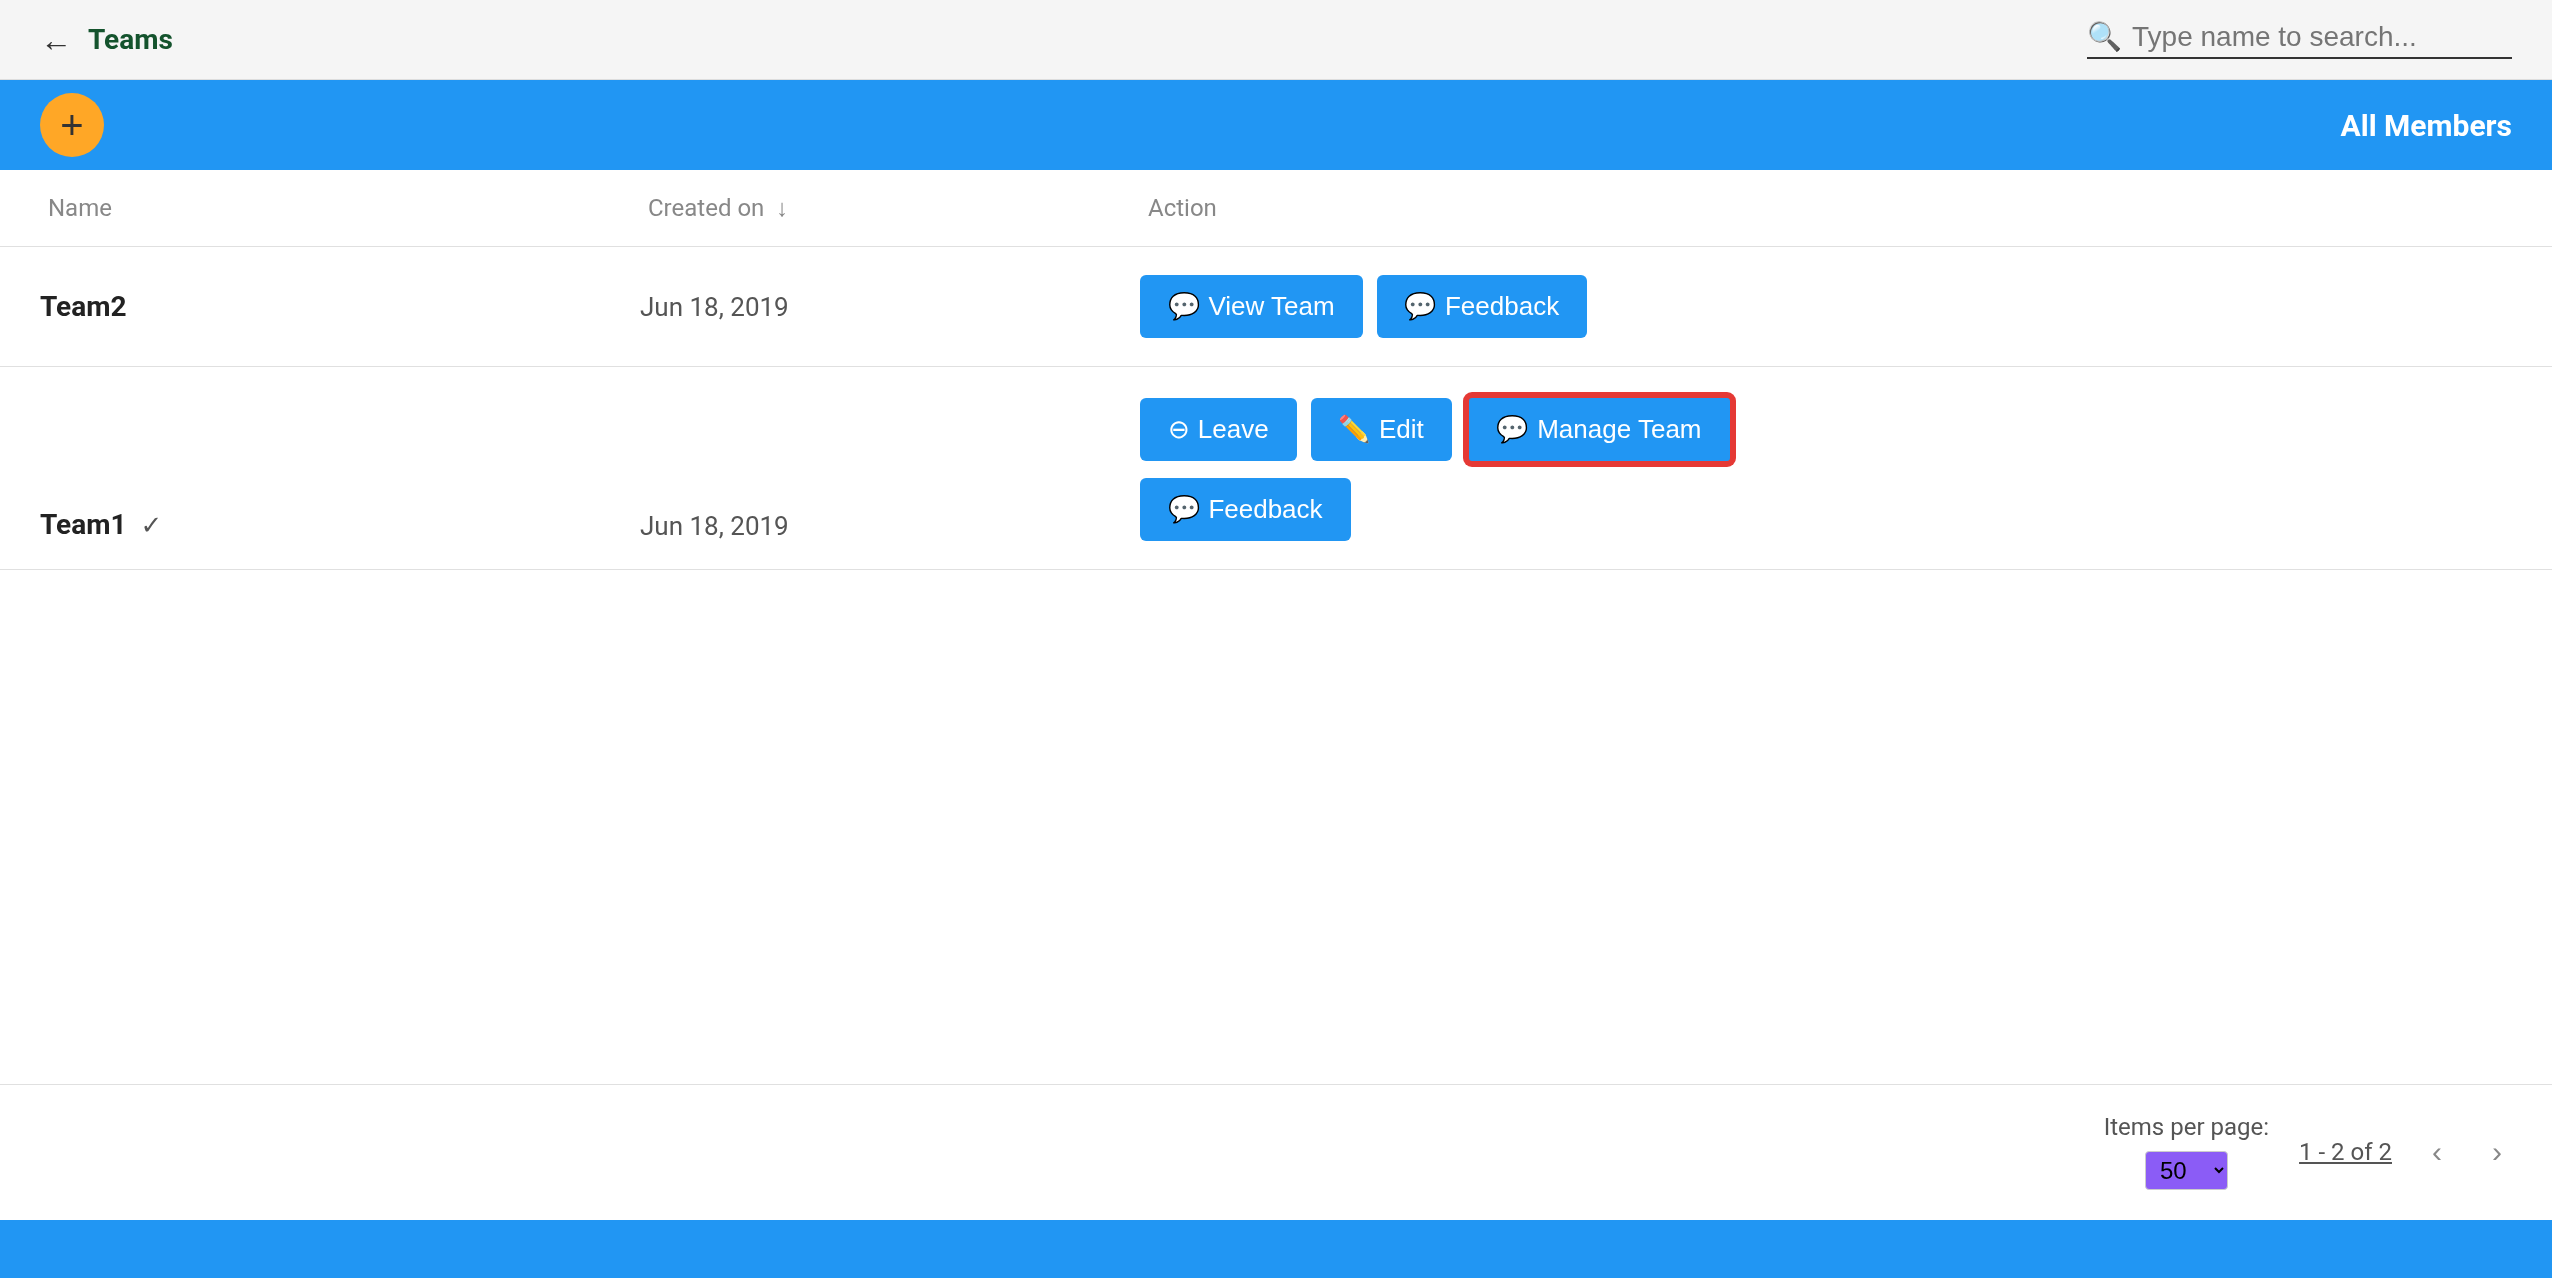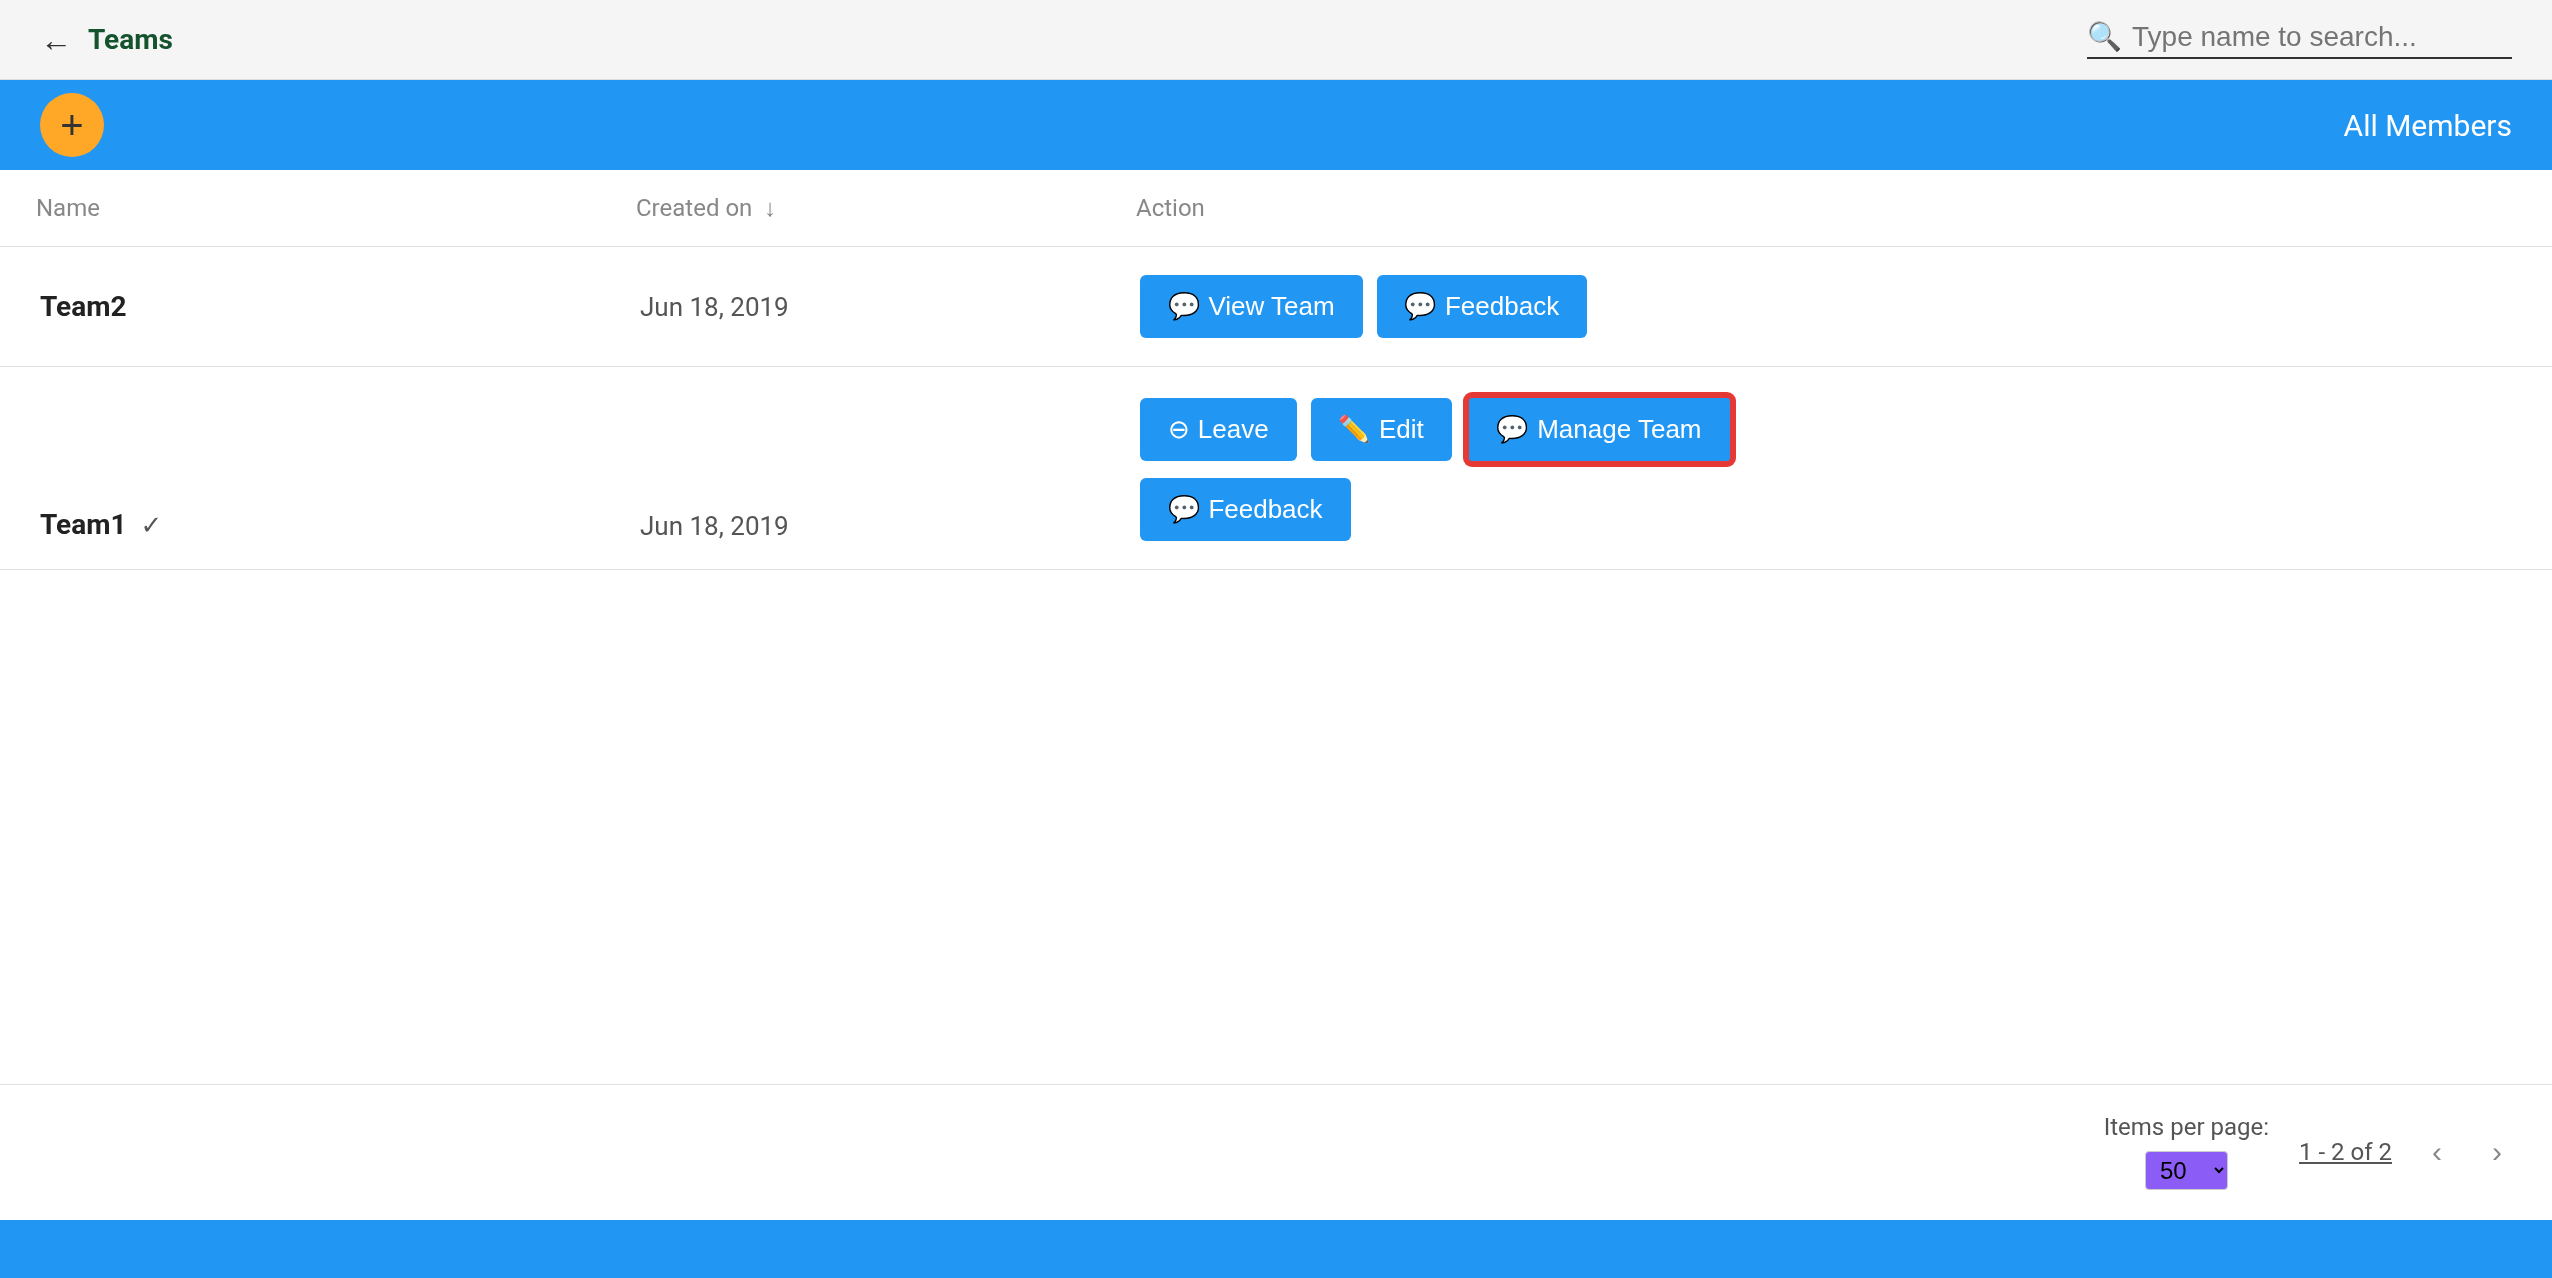--- a/index.html
+++ b/index.html
@@ -75,26 +75,26 @@
       display: flex;
       align-items: center;
       justify-content: center;
       font-size: 40px;
       color: #333;
       font-weight: 300;
     }
     .all-members-label {
       color: #fff;
       font-size: 30px;
-      font-weight: 400;
+      font-weight: 700;
     }
     .table-header-row {
       display: flex;
       align-items: flex-start;
-      padding: 24px 36px;
+      padding: 24px 48px;
       border-bottom: 1px solid #e0e0e0;
       color: #888;
       font-size: 24px;
     }
     .col-name { flex: 0 0 600px; }
     .col-created { flex: 0 0 500px; }
     .col-action { flex: 1; }
 
     .sort-icon { margin-left: 6px; display: inline-block; }
 

